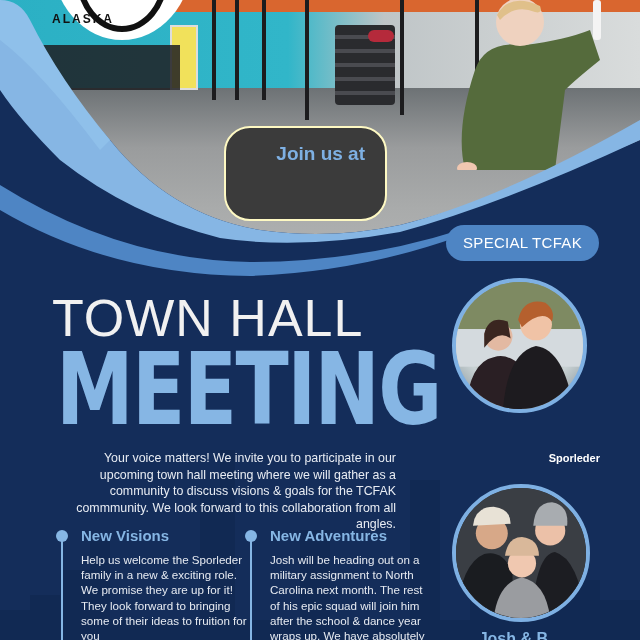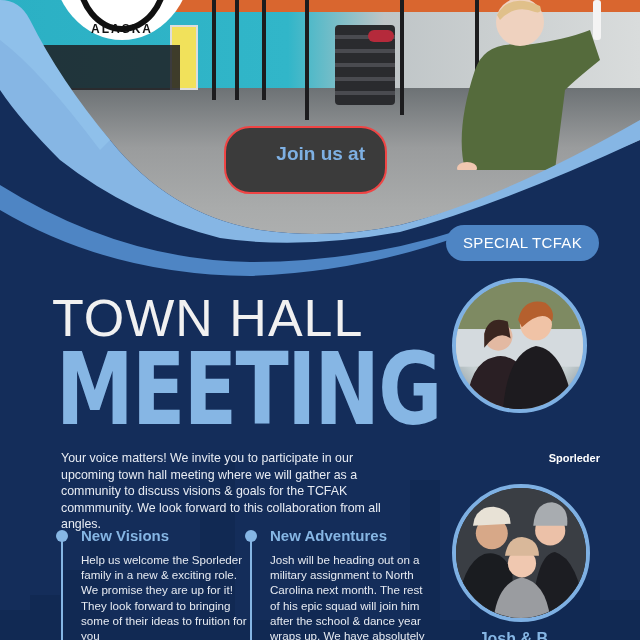--- a/index.html
+++ b/index.html
@@ -23,41 +23,41 @@
   .photo .rack { position: absolute; top: 0; width: 4px; background: #1c1c1e; }
   .photo .balls { position: absolute; left: 335px; top: 25px; width: 60px; height: 80px;
     background: repeating-linear-gradient(180deg, #2a2b2e 0 10px, #4a4b50 10px 14px); border-radius: 4px; }
   .photo .ballsred { position: absolute; left: 368px; top: 30px; width: 26px; height: 12px; background: #b52a3b; border-radius: 6px; }
   .photo .child { position: absolute; left: 455px; top: 0; width: 150px; height: 170px; }
 
   
   .logo { position: absolute; left: 52px; top: -120px; width: 140px; height: 160px; border-radius: 50%; background: #ffffff;
     display: flex; align-items: flex-end; justify-content: center; }
   .logo-ring { position: absolute; left: 24px; top: 40px; width: 92px; height: 112px; border-radius: 50%; border: 6px solid #111; }
-  .logo-text { position: absolute; bottom: 4px; width: 100%; text-align: center; font-weight: bold; font-size: 12px; color: #111; letter-spacing: 2px; }
+  .logo-text { position: absolute; bottom: 14px; width: 100%; text-align: left; font-weight: bold; font-size: 12px; color: #111; letter-spacing: 2px; }
 
   
   .waves { position: absolute; left: 0; top: 0; width: 640px; height: 300px; }
 
   
-  .join { position: absolute; left: 224px; top: 126px; width: 163px; height: 68px; border-radius: 26px;
-    background: #3b3b3b; border: 2px solid #ef4444; text-align: right; padding: 14px 20px 0 10px; }
+  .join { position: absolute; left: 224px; top: 126px; width: 163px; height: 95px; border-radius: 26px;
+    background: #3b3b3b; border: 2px solid #fef9c3; text-align: right; padding: 14px 20px 0 10px; }
   .join-line1 { font-size: 19px; font-weight: bold; color: #7eb0e3; line-height: 24px; }
   .join-line2 { font-size: 18px; color: #ffffff; line-height: 26px; }
 
   
   .pill { position: absolute; left: 446px; top: 225px; width: 153px; height: 36px; border-radius: 18px; background: #4e85c4;
     color: #ffffff; font-size: 15px; text-align: center; line-height: 36px; letter-spacing: 0.3px; }
 
   
   .title1 { position: absolute; left: 52px; top: 288px; font-size: 52px; color: #f1f1f1; letter-spacing: 1px; line-height: 60px; font-weight: normal; }
   .title2 { position: absolute; left: 56px; top: 340px; font-size: 100px; color: #86b6e4; font-weight: bold; line-height: 100px;
     transform: scaleX(0.78); transform-origin: left top; letter-spacing: -2px; font-family: "DejaVu Sans", sans-serif; }
 
-  .intro { position: absolute; left: 61px; top: 450px; width: 335px; color: #e8ecf3; font-size: 12.4px; line-height: 16.5px; }
+  .intro { position: absolute; left: 61px; top: 450px; width: 335px; color: #e8ecf3; font-size: 12.4px; line-height: 16.5px; text-align: right; }
 
   
   .col { position: absolute; top: 526px; width: 175px; }
   .col .dot { position: absolute; left: -25px; top: 4px; width: 12px; height: 12px; border-radius: 50%; background: #86b6e4; }
   .col .line { position: absolute; left: -20px; top: 12px; width: 2px; height: 120px; background: #86b6e4; }
   .col h3 { font-size: 15px; color: #86b6e4; font-weight: bold; line-height: 20px; }
   .col p { margin-top: 6px; font-size: 11.6px; color: #e6eaf1; line-height: 15.2px; }
   .col1 { left: 81px; }
   .col2 { left: 270px; width: 160px; }
 

